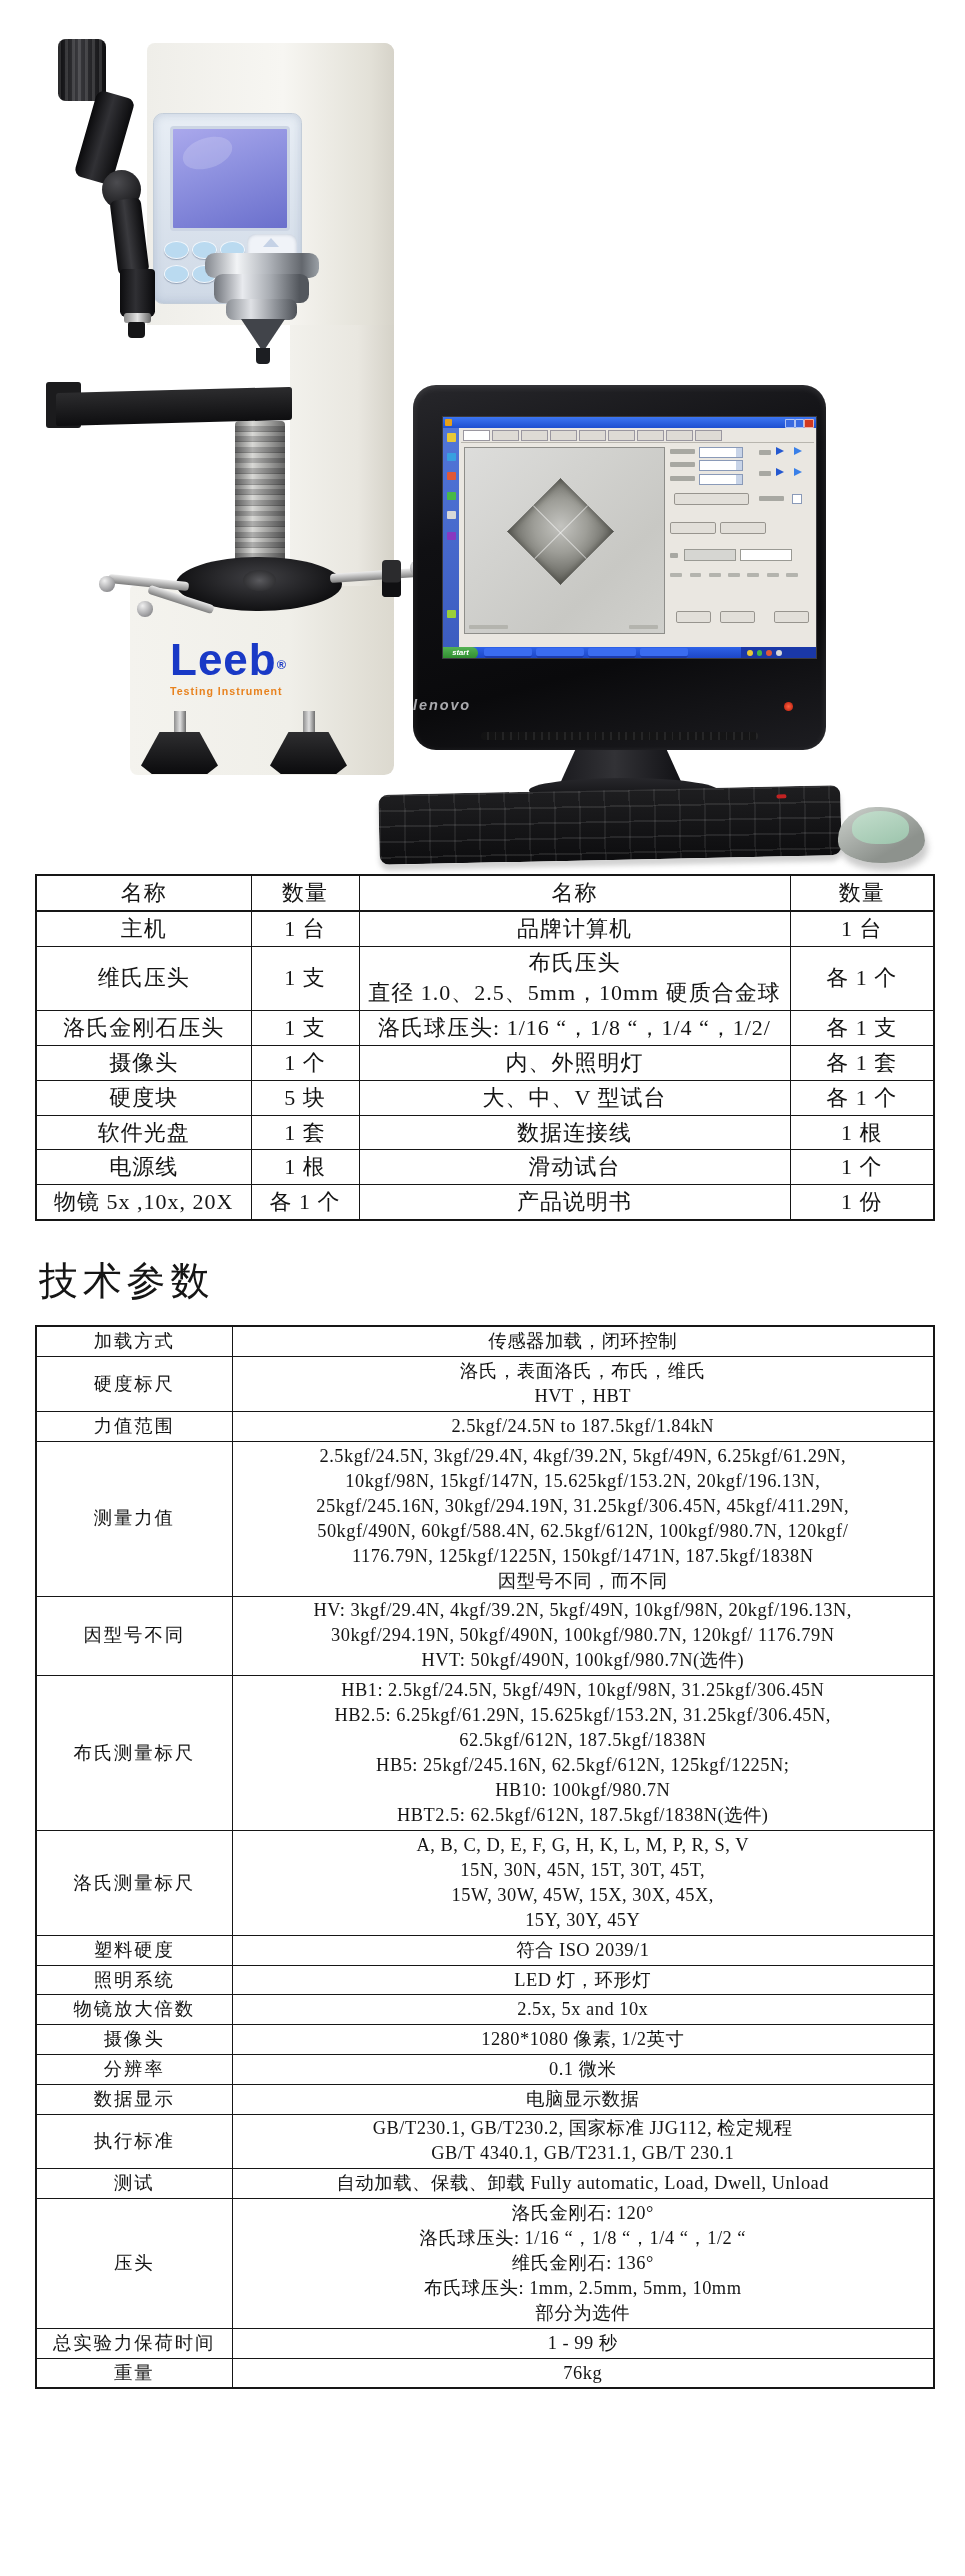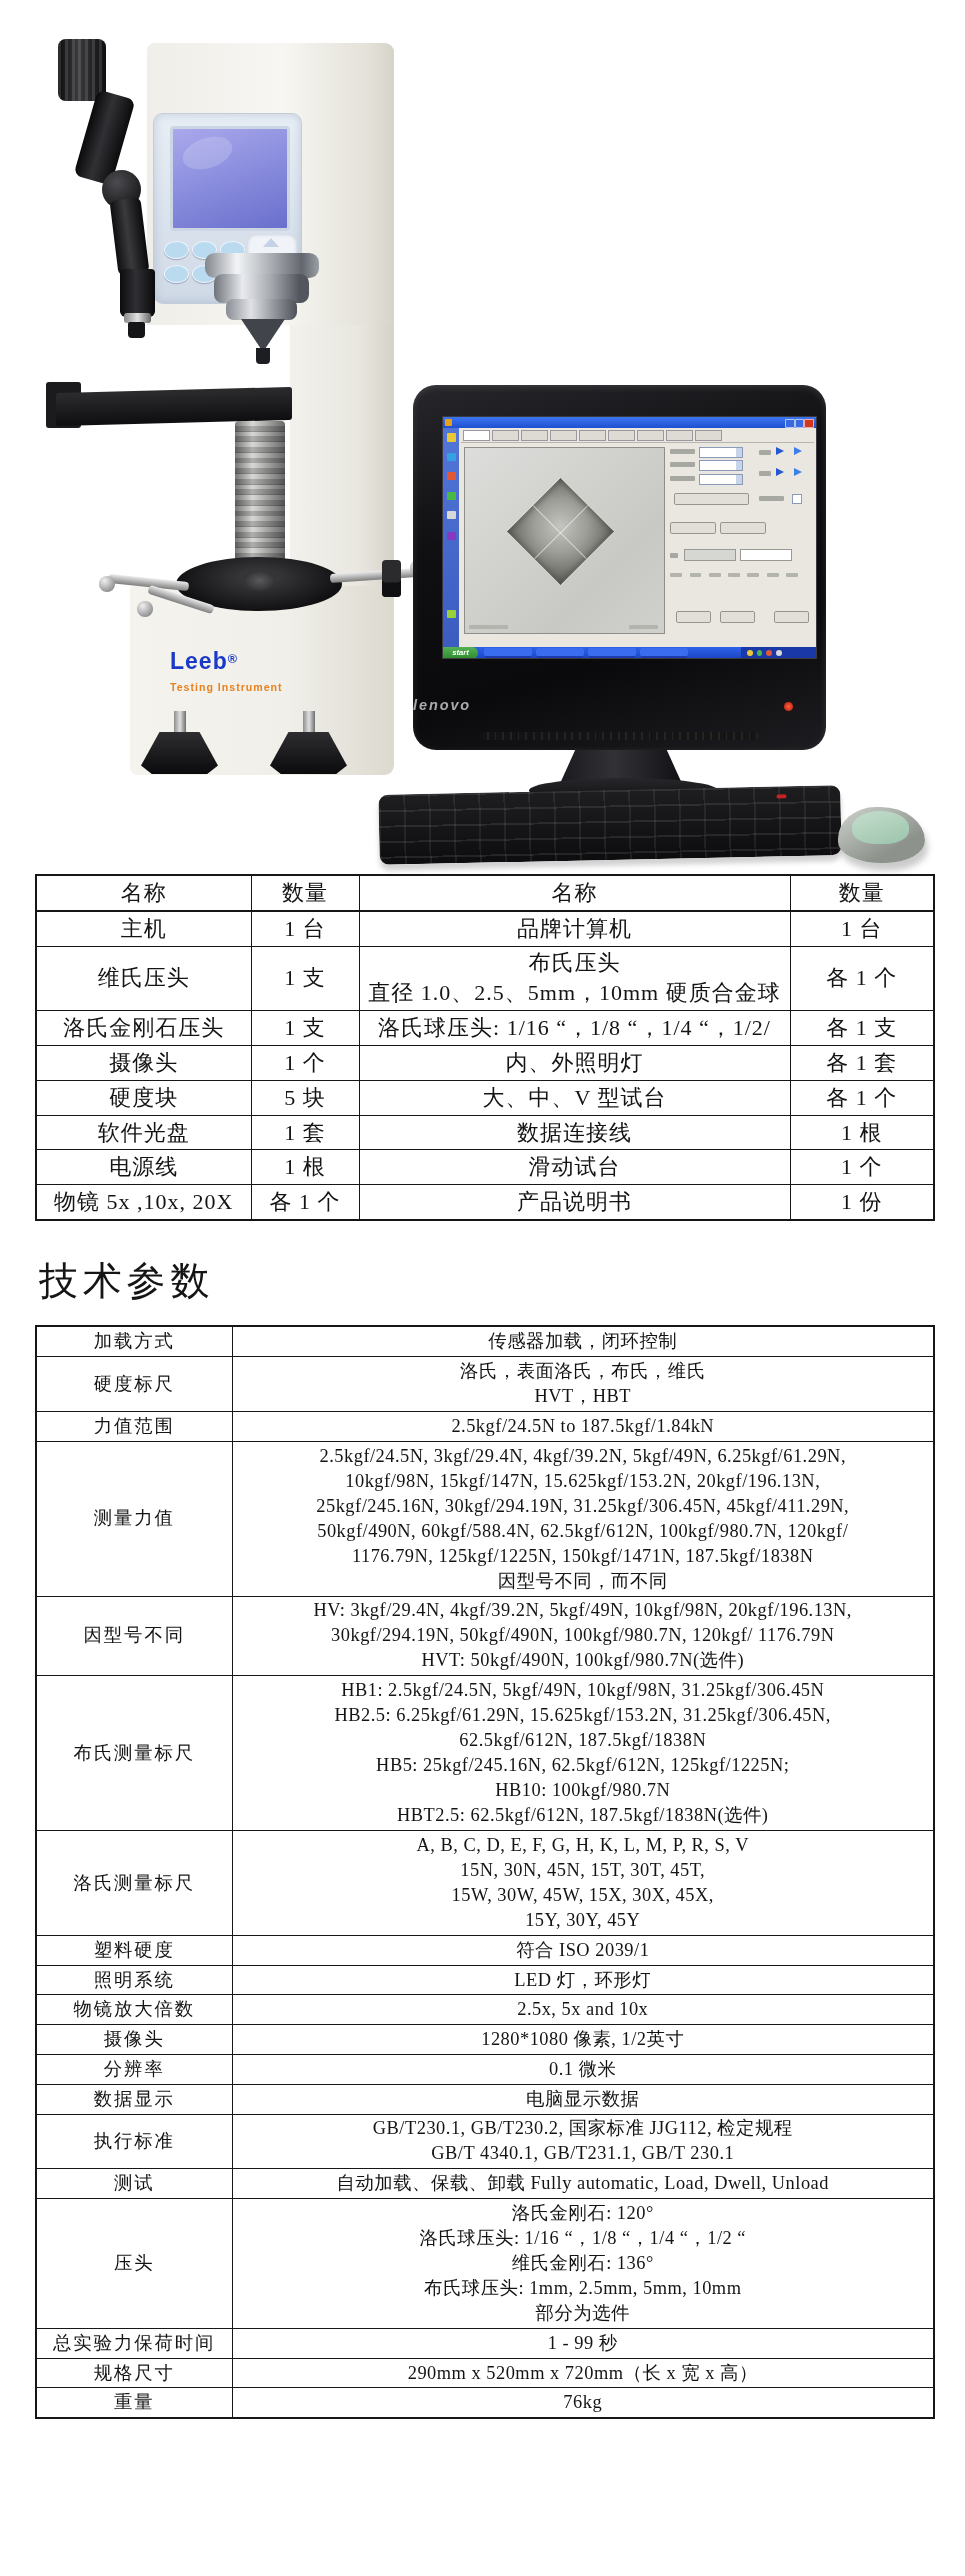--- a/index.html
+++ b/index.html
@@ -69,21 +69,21 @@
   .handle{height:8.7px;border-radius:3.9px;background:linear-gradient(180deg,#ececec,#7e7e7e);}
   .handle-l{left:108px;top:578px;width:81px;transform:rotate(6deg);}
   .handle-r{left:330px;top:571px;width:87px;transform:rotate(-4deg);}
   .handle-f{left:147px;top:595px;width:68px;transform:rotate(18deg);}
   .hball{width:15.5px;height:15.5px;border-radius:50%;background:radial-gradient(circle at 35% 30%,#f0f0f0,#707074);}
   .hball-l{left:99px;top:576px;}
   .hball-r{left:410px;top:560px;}
   .hball-f{left:137px;top:601px;}
   
   .leeb{left:170px;top:643px;width:155px;}
-  .leeb-main{font-family:"Liberation Sans","DejaVu Sans",sans-serif;font-weight:800;font-size:23px;
+  .leeb-main{font-family:"Liberation Sans","DejaVu Sans",sans-serif;font-weight:800;font-size:44px;
     color:#1939c6;letter-spacing:1px;line-height:33px;}
   .leeb-reg{font-size:12.6px;vertical-align:super;}
   .leeb-tag{font-family:"Liberation Sans",sans-serif;font-weight:700;font-size:10.6px;color:#e8821e;
     letter-spacing:1px;margin-top:2.9px;}
   .pswitch{left:382px;top:560px;width:19.3px;height:37px;border-radius:3.9px;background:#2b2b2d;
     box-shadow:inset 0 -14.5px 0 #101012;}
   
   .stem{width:11.6px;height:25px;background:linear-gradient(90deg,#8e8e8e,#e0e0e0,#6e6e6e);}
   .stem-l{left:174px;top:711px;} .stem-r{left:303px;top:711px;}
   .foot{width:77px;height:42px;background:linear-gradient(180deg,#2e2e30,#0b0b0d);
@@ -471,24 +471,20 @@
         </tr>
         <tr>
           <td class="lbl">压头</td>
           <td>洛氏金刚石: 120°<br>洛氏球压头: 1/16 “，1/8 “，1/4 “，1/2 “<br>维氏金刚石: 136°<br>布氏球压头: 1mm, 2.5mm, 5mm, 10mm<br>部分为选件</td>
         </tr>
         <tr>
           <td class="lbl">总实验力保荷时间</td>
           <td>1 - 99 秒</td>
         </tr>
         <tr>
-          <td class="lbl">规格尺寸</td>
-          <td>290mm x 520mm x 720mm（长 x 宽 x 高）</td>
-        </tr>
-        <tr>
           <td class="lbl">重量</td>
           <td>76kg</td>
         </tr>
       </tbody>
   </table>
 
 </div>
 
 
 </body></html>

